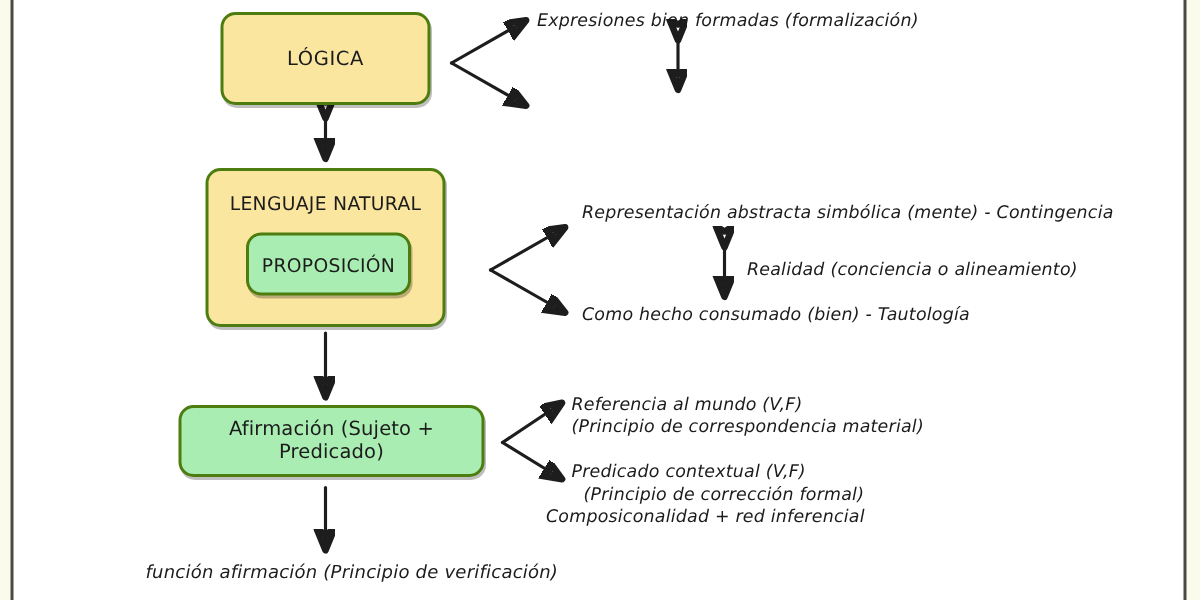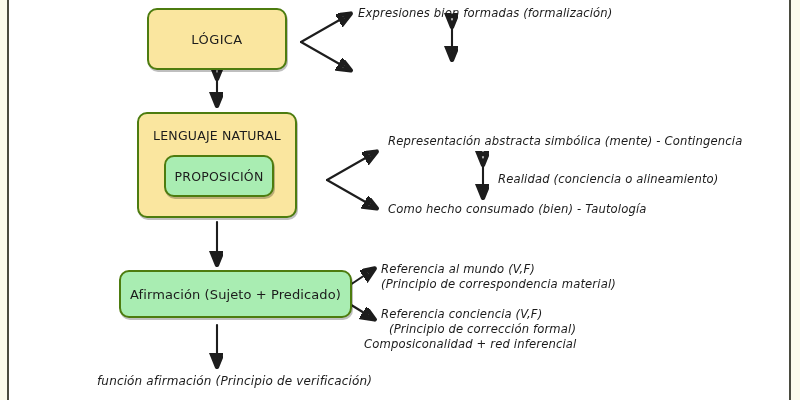--- a/index.html
+++ b/index.html
@@ -47,21 +47,21 @@
     align-items:flex-start;
     justify-content:center;
     padding-top:14px;
     font-size:12.5px;letter-spacing:.2px;
   }
   #node-proposicion{
     left:155px;top:155px;width:110px;height:42px;
     font-size:12.5px;letter-spacing:.2px;
   }
   #node-afirmacion{
-    left:110px;top:270px;width:233px;height:48px;
+    left:110px;top:270px;width:204px;height:48px;
     font-size:13px;letter-spacing:.1px;
   }
 
   .hand{
     position:absolute;
     font-family:"DejaVu Sans", sans-serif;
     font-size:11.6px;
     color:#1b1b1b;
     white-space:pre;
     line-height:1.35;
@@ -143,20 +143,20 @@
 
     <div class="hand" style="left:379px;top:134px;">Representación abstracta simbólica (mente) - Contingencia</div>
 
     <div class="hand" style="left:489px;top:172px;">Realidad (conciencia o alineamiento)</div>
 
     <div class="hand" style="left:379px;top:202px;">Como hecho consumado (bien) - Tautología</div>
 
     <div class="hand" style="left:372px;top:262px;">Referencia al mundo (V,F)</div>
     <div class="hand" style="left:372px;top:277px;">(Principio de correspondencia material)</div>
 
-    <div class="hand" style="left:372px;top:307px;">Referencia conciencia (V,F)</div>
+    <div class="hand" style="left:372px;top:307px;">Predicado contextual (V,F)</div>
     <div class="hand" style="left:380px;top:322px;">(Principio de corrección formal)</div>
     <div class="hand" style="left:355px;top:337px;">Composiconalidad + red inferencial</div>
 
     <div class="hand" style="left:88px;top:373px;font-size:12px;">función afirmación (Principio de verificación)</div>
 
   </div>
 </div>
 
 </body></html>

